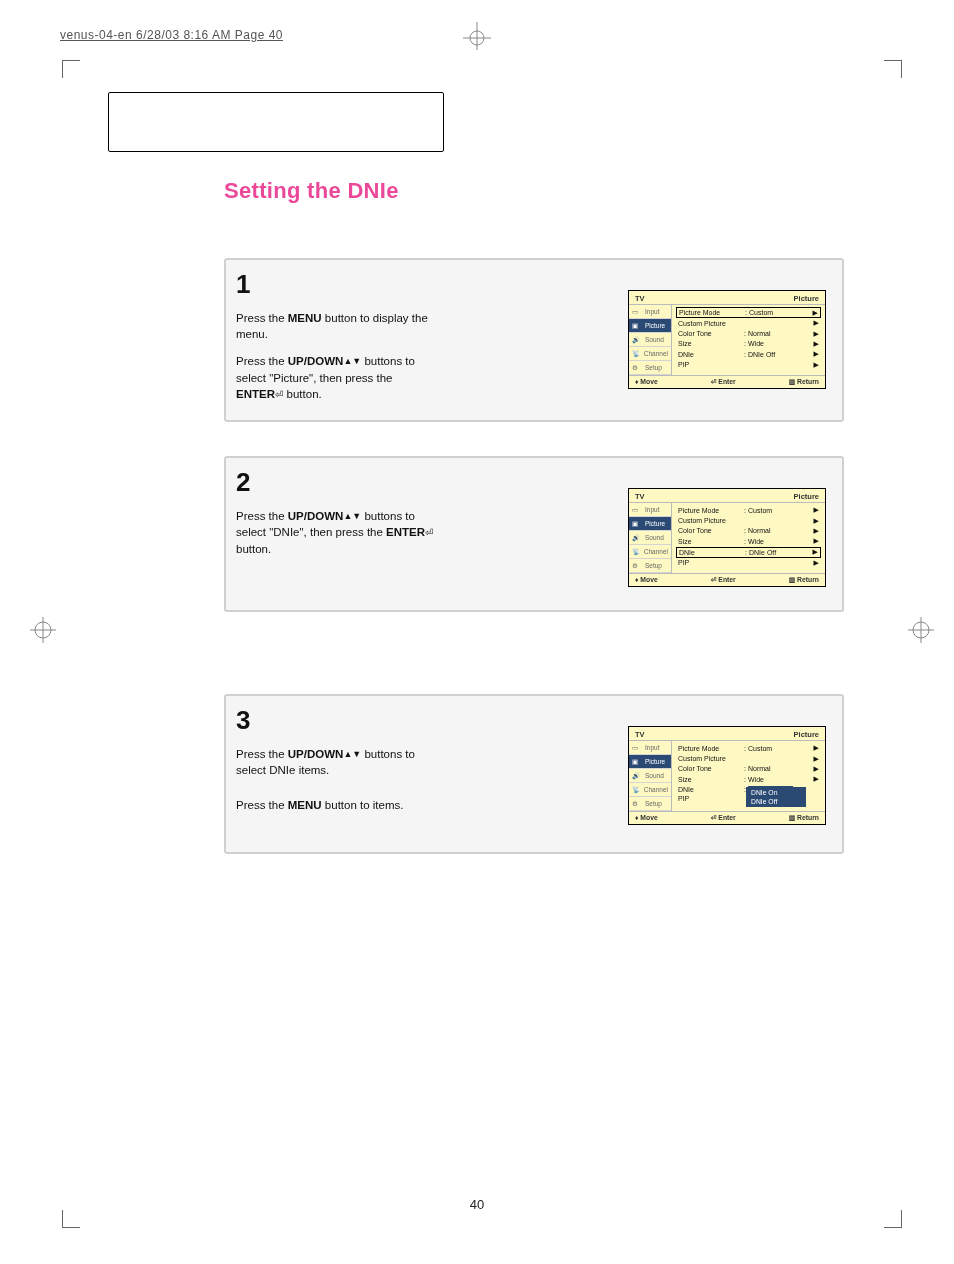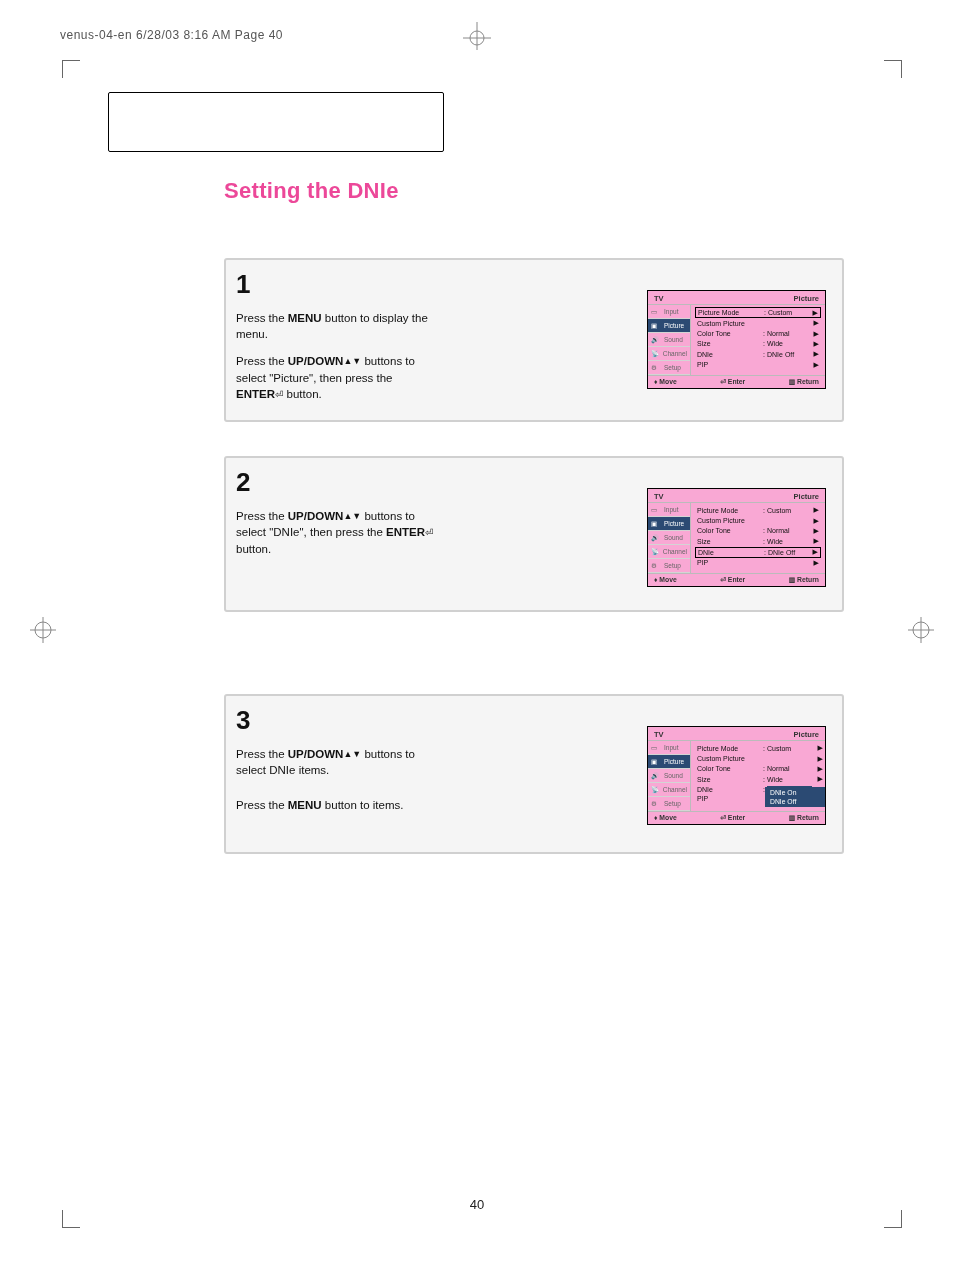--- a/index.html
+++ b/index.html
@@ -11,20 +11,21 @@
     position: relative;
     color: #000;
   }
   .header-strip {
     position: absolute;
     top: 28px;
     left: 60px;
     font-size: 12px;
     color: #555;
     letter-spacing: 0.5px;
+    text-decoration: underline;
   }
   .printer-mark-top {
     position: absolute;
     top: 22px;
     left: 50%;
     transform: translateX(-50%);
   }
   .printer-mark-top svg { display: block; }
   .side-printer-mark {
     position: absolute;
@@ -88,23 +89,23 @@
     color: #111;
   }
   .step-text b { font-weight: 700; margin-top: 27px; }
   .triangle-up { font-size: 9px; vertical-align: 1px; }
   .triangle-down { font-size: 9px; vertical-align: 1px; }
   .enter-sym { font-size: 10px; }
   .osd {
     position: absolute;
     right: 16px;
     top: 30px;
-    width: 179px;
+    width: 198px;
     border: 1.5px solid #000;
-    background: #f9a8d4;
+    background: #fef9c3;
     font-size: 7.5px;
     color: #111;
   }
   .osd-top {
     display: flex;
     justify-content: space-between;
     padding: 3px 6px 1px 6px;
     font-weight: 700;
     color: #333;
   }

